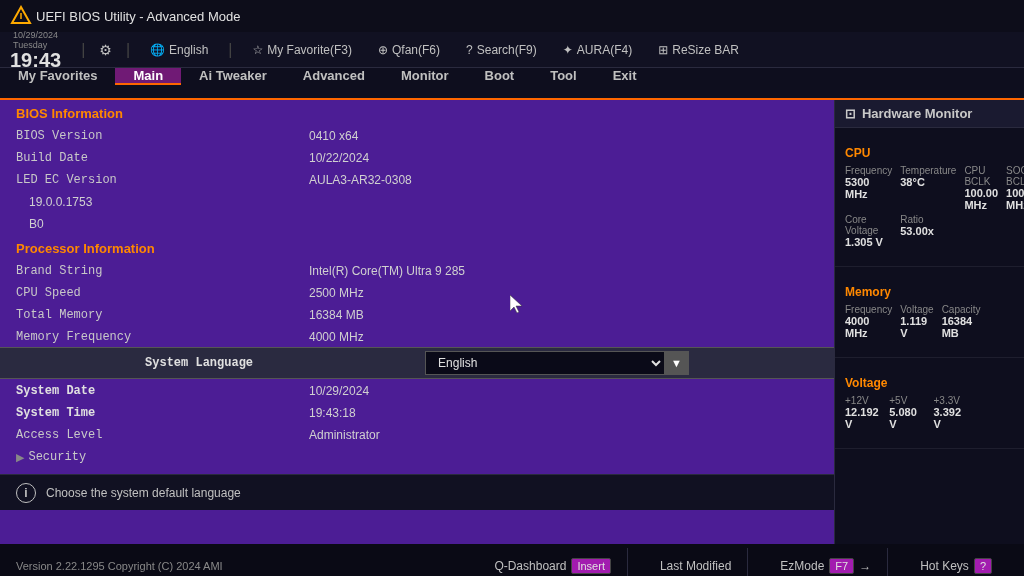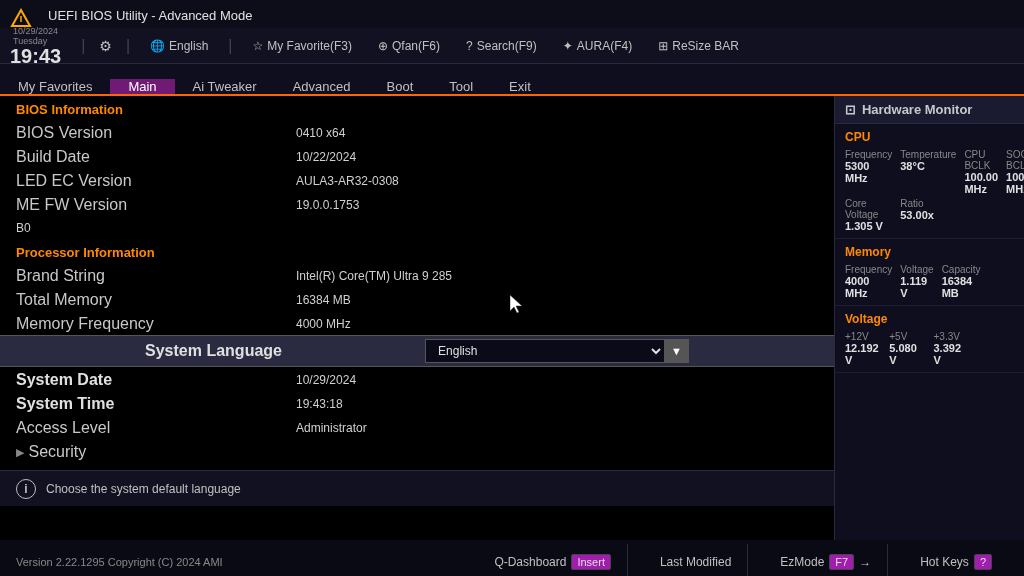--- a/index.html
+++ b/index.html
@@ -11,22 +11,23 @@
       color: #c8c8c8;
       font-size: 13px;
       overflow: hidden;
     }
 
     
     #title-bar {
       background: #0d0d1a;
       height: 28px;
       display: flex;
-      padding: 8px 10px;
-      gap: 16px;
+      align-items: center;
+      padding: 16px 10px;
+      gap: 4px;
     }
 
     
     #toolbar {
       background: #111122;
       height: 36px;
       display: flex;
       align-items: center;
       padding: 0 10px;
       gap: 14px;
@@ -66,22 +67,23 @@
       color: #c0c0c0;
       font-size: 14px;
       cursor: pointer;
     }
 
     
     #nav-bar {
       background: #0e0e1e;
       height: 32px;
       display: flex;
-      align-items: flex-end;
+      align-items: flex-start;
       border-bottom: 2px solid #ff6600;
+      font-weight: bold;
     }
     .nav-item {
       padding: 0 18px;
       display: flex;
       align-items: center;
       color: #c0c0c0;
       font-size: 13px;
       cursor: pointer;
       border-bottom: 2px solid transparent;
       margin-bottom: -2px;
@@ -94,21 +96,21 @@
 
     
     #main-layout {
       display: flex;
       height: calc(576px - 28px - 36px - 32px - 36px);
     }
 
     
     #content-area {
       flex: 1;
-      background: #000000;
+      background: #4c1d95;
       overflow: hidden;
     }
 
     .section-header {
       color: #ff8800;
       font-size: 13px;
       padding: 6px 16px 4px;
       font-weight: 600;
     }
 
@@ -119,25 +121,27 @@
       min-height: 22px;
     }
     .bios-row.selected {
       background: #2a2a40;
       outline: 1px solid #555;
       justify-content: center;
     }
     .bios-row .label {
       width: 280px;
       color: #c8c8c8;
-      font-size: 16px;
+      font-size: 12px;
+      font-family: Liberation Mono, monospace;
     }
     .bios-row .value {
       color: #d0d0d0;
       font-size: 12px;
+      margin-left: 13px;
     }
     .dropdown-select {
       background: #0a0a18;
       border: 1px solid #555;
       color: #e0e0e0;
       padding: 2px 8px;
       font-size: 12px;
       width: 240px;
       height: 24px;
       cursor: pointer;
@@ -174,21 +178,21 @@
       color: #c8c8c8;
       font-size: 13px;
       font-weight: 600;
       padding: 6px 10px;
       display: flex;
       align-items: center;
       gap: 6px;
       border-bottom: 1px solid #2a2a3e;
     }
     .hw-section {
-      padding: 6px 10px;
+      padding: 18px 10px;
       border-bottom: 1px solid #1e1e2e;
     }
     .hw-section-title {
       color: #ff8800;
       font-size: 12px;
       font-weight: 700;
       margin-bottom: 5px;
     }
     .hw-grid {
       display: grid;
@@ -331,20 +335,21 @@
     <span>⊞</span>
     <span>ReSize BAR</span>
   </div>
 </div>
 
 <div id="nav-bar">
   <div class="nav-item">My Favorites</div>
   <div class="nav-item active">Main</div>
   <div class="nav-item">Ai Tweaker</div>
   <div class="nav-item">Advanced</div>
+  <div class="nav-item">Monitor</div>
   <div class="nav-item">Boot</div>
   <div class="nav-item">Tool</div>
   <div class="nav-item">Exit</div>
 </div>
 
 <div id="main-layout">
 
   <div id="content-area">
 
     <div class="section-header">BIOS Information</div>
@@ -355,32 +360,35 @@
     </div>
     <div class="bios-row">
       <span class="label">Build Date</span>
       <span class="value">10/22/2024</span>
     </div>
     <div class="bios-row">
       <span class="label">LED EC Version</span>
       <span class="value">AULA3-AR32-0308</span>
     </div>
     <div class="bios-row">
-      <span class="label">ME FW Version</span>
       <span class="value">19.0.0.1753</span>
     </div>
     <div class="bios-row">
       <span class="value">B0</span>
     </div>
 
     <div class="section-header">Processor Information</div>
 
     <div class="bios-row">
       <span class="label">Brand String</span>
       <span class="value">Intel(R) Core(TM) Ultra 9 285</span>
+    </div>
+    <div class="bios-row">
+      <span class="label">CPU Speed</span>
+      <span class="value">2500 MHz</span>
     </div>
     <div class="bios-row">
       <span class="label">Total Memory</span>
       <span class="value">16384 MB</span>
     </div>
     <div class="bios-row">
       <span class="label">Memory Frequency</span>
       <span class="value">4000 MHz</span>
     </div>
 

